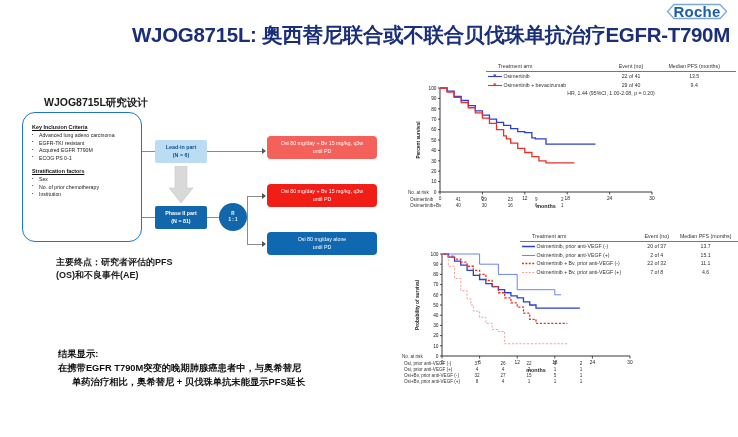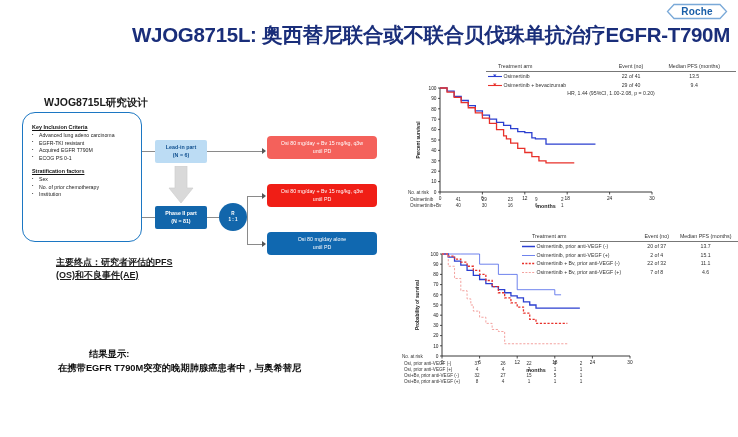--- a/index.html
+++ b/index.html
@@ -16,21 +16,21 @@
     background: #ffffff;
   }
   .roche-logo {
     position: absolute; right: 10px; top: 3px;
     width: 62px; height: 17px;
     display: flex; align-items: center; justify-content: center;
   }
   .roche-logo svg { position: absolute; left: 0; top: 0; }
   .roche-logo span {
     position: relative; z-index: 2;
-    font-size: 10px; font-weight: bold; color: #1a5fa8;
+    font-size: 15px; font-weight: bold; color: #1a5fa8;
     letter-spacing: .2px;
   }
   
   .title-wrap {
     position: absolute; left: 14px; top: 24px; width: 716px; text-align: right;
   }
   .title-line {
     font-size: 20.5px; font-weight: bold; color: #1a2e7a;
     line-height: 1.12; letter-spacing: -0.3px; white-space: nowrap;
   }
@@ -102,28 +102,28 @@
   .conn { position: absolute; background: #8a8a8a; }
   .arrow-head {
     position: absolute; width: 0; height: 0;
     border-top: 3px solid transparent;
     border-bottom: 3px solid transparent;
     border-left: 4px solid #555;
   }
   
   .endpoints {
     position: absolute; left: 56px; top: 256px; width: 350px;
-    font-size: 9px; color: #1a1a1a; line-height: 1.42; font-weight: bold; text-decoration: underline;
+    font-size: 9px; color: #1a1a1a; line-height: 1.42; font-weight: bold;
   }
   
   .results {
     position: absolute; left: 58px; top: 348px; width: 356px;
     font-size: 9.3px; color: #111; line-height: 1.5; font-weight: bold;
   }
-  .results .rhead { display: block; margin-left: 31px; }
+  .results .rhead { display: block; }
   .results .rbody { display: block; }
   
   .chart-panel { position: absolute; background: #fff; }
   .chart-top { left: 408px; top: 62px; width: 330px; height: 172px; }
   .chart-bottom { left: 402px; top: 232px; width: 336px; height: 200px; }
   .legend-table { width: 100%; border-collapse: collapse; }
   .legend-table th {
     font-size: 5.3px; font-weight: normal; color: #333;
     padding: 1px 2px; text-align: center; vertical-align: bottom;
     line-height: 1.25;
@@ -225,20 +225,21 @@
 </div>
 
 <div class="endpoints">
   <div>主要终点：研究者评估的PFS</div>
   <div>(OS)和不良事件(AE)</div>
 </div>
 
 <div class="results">
   <span class="rhead">结果显示:</span>
   <span class="rbody">在携带EGFR T790M突变的晚期肺腺癌患者中，与奥希替尼</span>
+  <span class="rbody" style="padding-left:14px;">单药治疗相比，奥希替尼 + 贝伐珠单抗未能显示PFS延长</span>
 </div>
 
 <div class="chart-panel chart-top">
   <div style="position:absolute; left:78px; top:0; width:250px;">
     <table class="legend-table">
       <tbody>
           <tr class="hdr-row">
         <th class="lt-arm">Treatment arm</th>
         <th>Event (no)</th>
         <th>Median PFS (months)</th>

